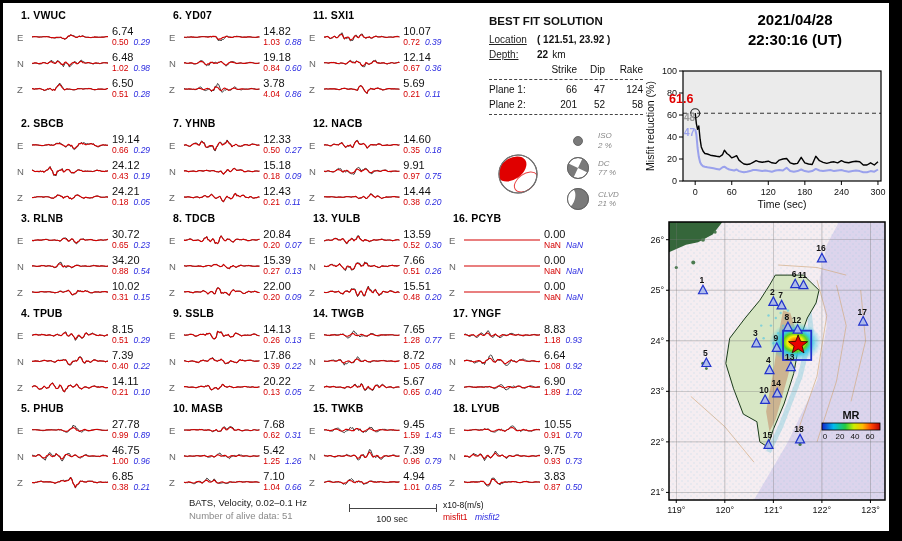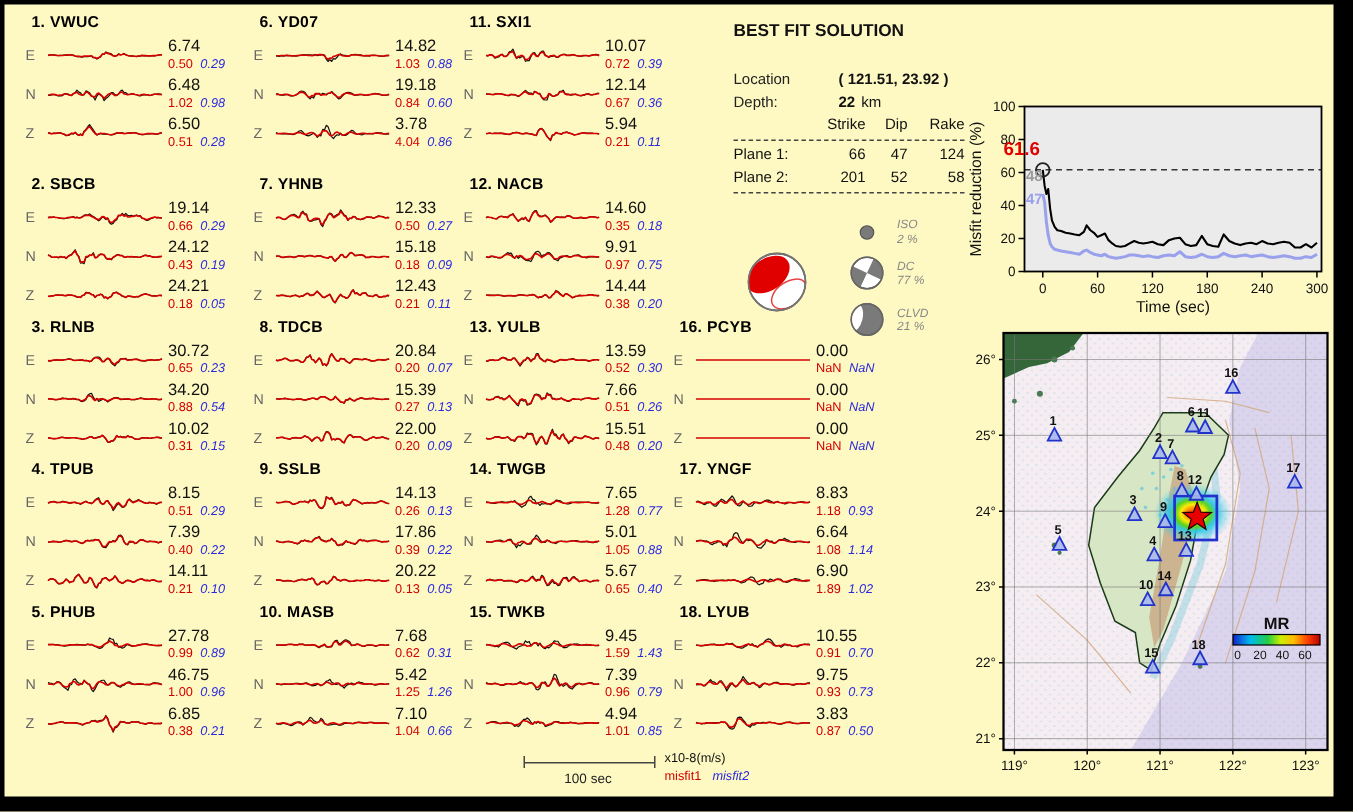--- a/index.html
+++ b/index.html
@@ -1,38 +1,38 @@
 <!DOCTYPE html>
 <html><head>
 <meta charset="utf-8">
 <style>
   html,body{margin:0;padding:0;}
   body{width:902px;height:541px;background:#000;position:relative;
        font-family:"Liberation Sans","DejaVu Sans",sans-serif;overflow:hidden;}
-  .page{position:absolute;left:3px;top:3px;width:886px;height:528px;background:#fef9c3;overflow:hidden;}
+  .page{position:absolute;left:3px;top:3px;width:886px;height:528px;background:#ffffff;overflow:hidden;}
 
   
   .stations{position:absolute;left:14px;top:4px;display:grid;
             grid-template-columns:152px 140px 140px 141px;
             grid-template-rows:108px 95px 95px 95px 95px;}
   .station{overflow:visible;}
   .st-name{font-weight:bold;font-size:10.5px;color:#000;margin:2px 0 3px 4px;letter-spacing:.2px;}
   .ch-row{display:flex;align-items:center;height:26px;}
   .ch-lab{width:13px;font-size:9.5px;color:#666;text-align:left;}
   .vals{width:46px;margin-left:2px;line-height:1.08;}
   .amp{font-size:11px;color:#111;}
   .mrow{font-size:8.5px;white-space:nowrap;}
   .m1{color:#d40000;}
   .m2{color:#2a2ae0;margin-left:5px;font-style:italic;}
 
   
   .solution{position:absolute;left:486px;top:12px;width:158px;color:#111;}
-  .sol-title{font-weight:bold;font-size:11.5px;margin-bottom:21px;}
+  .sol-title{font-weight:bold;font-size:11.5px;margin-bottom:7px;}
   .sol-line{display:flex;align-items:baseline;margin-bottom:4px;font-size:10px;}
-  .sol-lab{width:70px;color:#222;}
+  .sol-lab{width:48px;color:#222;text-decoration:underline;}
   .loc-val,.depth-val{font-weight:bold;}
   .depth-unit{margin-left:4px;}
   .mw-val{font-size:17px;font-weight:bold;margin-left:14px;}
   .sol-table{display:grid;grid-template-columns:50px 38px 28px 38px;font-size:10px;margin-top:2px;}
   .sol-table .hc{text-align:right;padding-bottom:2px;}
   .sol-table .rc{text-align:right;padding:2px 0;}
   .sol-table .lc{text-align:left;padding:2px 0;}
   .dashed{grid-column:1/5;border-top:1.3px dashed #444;margin:2px 0;}
   .balls{display:flex;margin-top:14px;font-style:italic;}
   .main-ball{margin-left:6px;margin-top:20px;}
@@ -453,21 +453,21 @@
             <div class="mrow"><span class="m1">0.67</span><span class="m2">0.36</span></div>
           </div>
         </div>
         <div class="ch-row">
           <span class="ch-lab">Z</span>
           <svg width="80" height="24" viewBox="0 0 80 24">
             <path d="M2.0 12.1 L3.2 12.0 L4.4 11.7 L5.6 12.0 L6.8 12.0 L8.0 11.8 L9.2 11.9 L10.4 11.9 L11.7 11.8 L12.9 11.9 L14.1 12.2 L15.3 12.3 L16.5 12.6 L17.7 12.6 L18.9 12.2 L20.1 11.6 L21.3 11.4 L22.5 11.3 L23.7 11.4 L24.9 11.8 L26.1 12.2 L27.3 12.1 L28.5 11.9 L29.7 11.8 L31.0 12.2 L32.2 12.3 L33.4 12.6 L34.6 13.0 L35.8 13.3 L37.0 10.2 L38.2 8.8 L39.4 8.5 L40.6 9.8 L41.8 11.8 L43.0 14.1 L44.2 15.4 L45.4 16.7 L46.6 13.2 L47.8 13.0 L49.0 11.4 L50.3 11.9 L51.5 12.0 L52.7 12.5 L53.9 11.4 L55.1 11.3 L56.3 11.0 L57.5 11.6 L58.7 12.0 L59.9 12.3 L61.1 13.0 L62.3 12.8 L63.5 12.5 L64.7 12.1 L65.9 11.9 L67.1 11.6 L68.3 11.5 L69.6 11.9 L70.8 11.8 L72.0 11.9 L73.2 11.8 L74.4 12.0 L75.6 12.0 L76.8 12.1 L78.0 12.3" stroke="#111111" stroke-width="0.8" fill="none" stroke-linejoin="round"></path>
             <path d="M2.0 12.0 L3.2 12.0 L4.4 11.7 L5.6 12.0 L6.8 12.0 L8.0 11.8 L9.2 11.9 L10.4 11.9 L11.7 11.8 L12.9 11.9 L14.1 12.1 L15.3 12.3 L16.5 12.5 L17.7 12.6 L18.9 12.2 L20.1 11.6 L21.3 11.5 L22.5 11.3 L23.7 11.5 L24.9 11.9 L26.1 12.2 L27.3 12.1 L28.5 11.9 L29.7 11.8 L31.0 12.2 L32.2 12.3 L33.4 12.6 L34.6 13.0 L35.8 13.3 L37.0 10.4 L38.2 9.1 L39.4 8.8 L40.6 10.0 L41.8 11.9 L43.0 14.0 L44.2 15.2 L45.4 16.2 L46.6 13.0 L47.8 12.7 L49.0 11.3 L50.3 11.9 L51.5 12.1 L52.7 12.5 L53.9 11.5 L55.1 11.4 L56.3 11.1 L57.5 11.6 L58.7 11.9 L59.9 12.3 L61.1 12.9 L62.3 12.8 L63.5 12.5 L64.7 12.1 L65.9 11.8 L67.1 11.6 L68.3 11.5 L69.6 11.9 L70.8 11.8 L72.0 11.9 L73.2 11.8 L74.4 12.0 L75.6 12.0 L76.8 12.0 L78.0 12.3" stroke="#d40000" stroke-width="1.1" fill="none" stroke-linejoin="round"></path>
           </svg>
           <div class="vals">
-            <div class="amp">5.94</div>
+            <div class="amp">5.69</div>
             <div class="mrow"><span class="m1">0.21</span><span class="m2">0.11</span></div>
           </div>
         </div>
       </div>
       <div class="station" style="grid-area: 2 / 3;">
         <div class="st-name">12. NACB</div>
         <div class="ch-row">
           <span class="ch-lab">E</span>
           <svg width="80" height="24" viewBox="0 0 80 24">
             <path d="M2.0 12.1 L3.2 11.7 L4.4 12.0 L5.6 12.0 L6.8 12.5 L8.0 12.8 L9.2 13.0 L10.4 11.9 L11.7 11.2 L12.9 11.2 L14.1 11.7 L15.3 11.5 L16.5 12.0 L17.7 10.7 L18.9 10.2 L20.1 9.4 L21.3 11.3 L22.5 13.1 L23.7 14.6 L24.9 13.7 L26.1 12.8 L27.3 13.4 L28.5 11.9 L29.7 13.9 L31.0 14.7 L32.2 11.6 L33.4 9.0 L34.6 7.5 L35.8 7.3 L37.0 10.0 L38.2 10.9 L39.4 11.2 L40.6 10.9 L41.8 10.4 L43.0 11.5 L44.2 12.8 L45.4 15.3 L46.6 14.3 L47.8 12.8 L49.0 11.8 L50.3 11.7 L51.5 11.9 L52.7 11.7 L53.9 11.8 L55.1 11.9 L56.3 10.9 L57.5 10.8 L58.7 11.1 L59.9 11.9 L61.1 12.6 L62.3 12.5 L63.5 12.4 L64.7 12.2 L65.9 11.9 L67.1 12.4 L68.3 12.4 L69.6 12.2 L70.8 11.9 L72.0 11.5 L73.2 11.5 L74.4 11.6 L75.6 11.7 L76.8 12.2 L78.0 11.8" stroke="#111111" stroke-width="0.8" fill="none" stroke-linejoin="round"></path>
@@ -550,21 +550,21 @@
             <div class="mrow"><span class="m1">1.28</span><span class="m2">0.77</span></div>
           </div>
         </div>
         <div class="ch-row">
           <span class="ch-lab">N</span>
           <svg width="80" height="24" viewBox="0 0 80 24">
             <path d="M2.0 12.2 L3.2 12.2 L4.4 12.4 L5.6 12.5 L6.8 12.2 L8.0 11.8 L9.2 11.3 L10.4 11.2 L11.7 11.0 L12.9 11.6 L14.1 12.0 L15.3 12.0 L16.5 11.0 L17.7 10.6 L18.9 10.6 L20.1 13.2 L21.3 14.1 L22.5 16.2 L23.7 14.2 L24.9 15.0 L26.1 13.6 L27.3 12.5 L28.5 13.0 L29.7 13.7 L31.0 13.7 L32.2 13.6 L33.4 11.0 L34.6 9.7 L35.8 7.7 L37.0 8.8 L38.2 10.7 L39.4 12.2 L40.6 12.4 L41.8 12.6 L43.0 11.1 L44.2 11.5 L45.4 12.4 L46.6 12.8 L47.8 13.0 L49.0 13.4 L50.3 12.4 L51.5 12.0 L52.7 11.8 L53.9 12.0 L55.1 11.9 L56.3 12.1 L57.5 11.9 L58.7 11.8 L59.9 11.5 L61.1 11.5 L62.3 11.4 L63.5 11.6 L64.7 12.0 L65.9 12.3 L67.1 12.2 L68.3 12.2 L69.6 11.9 L70.8 12.2 L72.0 12.5 L73.2 12.7 L74.4 12.7 L75.6 12.4 L76.8 12.2 L78.0 11.7" stroke="#111111" stroke-width="0.8" fill="none" stroke-linejoin="round"></path>
             <path d="M2.0 12.1 L3.2 12.2 L4.4 12.3 L5.6 12.3 L6.8 12.0 L8.0 11.7 L9.2 11.5 L10.4 11.7 L11.7 11.8 L12.9 12.2 L14.1 12.2 L15.3 11.8 L16.5 11.1 L17.7 11.0 L18.9 11.3 L20.1 13.0 L21.3 13.6 L22.5 14.2 L23.7 12.7 L24.9 12.5 L26.1 11.9 L27.3 12.0 L28.5 13.0 L29.7 13.7 L31.0 13.3 L32.2 12.6 L33.4 10.8 L34.6 10.2 L35.8 9.9 L37.0 11.0 L38.2 12.1 L39.4 12.6 L40.6 12.2 L41.8 11.9 L43.0 11.2 L44.2 11.6 L45.4 12.3 L46.6 12.7 L47.8 12.7 L49.0 12.6 L50.3 12.0 L51.5 11.8 L52.7 11.8 L53.9 12.0 L55.1 12.1 L56.3 12.2 L57.5 12.0 L58.7 11.8 L59.9 11.6 L61.1 11.7 L62.3 11.8 L63.5 12.0 L64.7 12.1 L65.9 12.2 L67.1 12.0 L68.3 12.0 L69.6 11.9 L70.8 12.1 L72.0 12.3 L73.2 12.4 L74.4 12.4 L75.6 12.1 L76.8 12.0 L78.0 11.8" stroke="#d40000" stroke-width="1.1" fill="none" stroke-linejoin="round"></path>
           </svg>
           <div class="vals">
-            <div class="amp">5.01</div>
+            <div class="amp">8.72</div>
             <div class="mrow"><span class="m1">1.05</span><span class="m2">0.88</span></div>
           </div>
         </div>
         <div class="ch-row">
           <span class="ch-lab">Z</span>
           <svg width="80" height="24" viewBox="0 0 80 24">
             <path d="M2.0 12.3 L3.2 11.7 L4.4 11.2 L5.6 11.4 L6.8 11.8 L8.0 12.0 L9.2 11.8 L10.4 11.5 L11.7 11.3 L12.9 11.7 L14.1 12.4 L15.3 12.2 L16.5 12.3 L17.7 12.2 L18.9 12.1 L20.1 12.7 L21.3 12.7 L22.5 13.5 L23.7 13.0 L24.9 11.8 L26.1 11.7 L27.3 11.9 L28.5 12.7 L29.7 12.2 L31.0 11.6 L32.2 9.8 L33.4 9.1 L34.6 10.7 L35.8 11.9 L37.0 11.1 L38.2 11.9 L39.4 8.5 L40.6 9.3 L41.8 12.7 L43.0 15.4 L44.2 15.2 L45.4 13.7 L46.6 12.2 L47.8 14.0 L49.0 13.9 L50.3 15.4 L51.5 15.2 L52.7 12.8 L53.9 10.4 L55.1 10.0 L56.3 9.9 L57.5 12.3 L58.7 11.7 L59.9 9.8 L61.1 9.3 L62.3 10.4 L63.5 11.3 L64.7 12.7 L65.9 12.5 L67.1 12.2 L68.3 12.0 L69.6 11.8 L70.8 12.6 L72.0 13.0 L73.2 12.7 L74.4 12.3 L75.6 12.1 L76.8 11.9 L78.0 12.2" stroke="#111111" stroke-width="0.8" fill="none" stroke-linejoin="round"></path>
             <path d="M2.0 12.2 L3.2 11.7 L4.4 11.4 L5.6 11.6 L6.8 12.0 L8.0 12.1 L9.2 11.9 L10.4 11.6 L11.7 11.5 L12.9 11.8 L14.1 12.3 L15.3 12.2 L16.5 12.1 L17.7 12.0 L18.9 12.0 L20.1 12.5 L21.3 12.6 L22.5 13.1 L23.7 12.5 L24.9 11.7 L26.1 11.7 L27.3 12.0 L28.5 12.7 L29.7 12.3 L31.0 11.6 L32.2 10.2 L33.4 9.9 L34.6 11.4 L35.8 12.4 L37.0 11.7 L38.2 11.6 L39.4 9.2 L40.6 10.0 L41.8 12.8 L43.0 14.8 L44.2 14.3 L45.4 12.7 L46.6 11.4 L47.8 13.0 L49.0 13.6 L50.3 14.8 L51.5 14.3 L52.7 12.1 L53.9 10.4 L55.1 10.5 L56.3 11.0 L57.5 12.6 L58.7 11.9 L59.9 10.3 L61.1 9.9 L62.3 10.9 L63.5 11.7 L64.7 12.7 L65.9 12.3 L67.1 12.0 L68.3 11.8 L69.6 11.9 L70.8 12.5 L72.0 12.8 L73.2 12.5 L74.4 12.1 L75.6 12.0 L76.8 11.9 L78.0 12.2" stroke="#d40000" stroke-width="1.1" fill="none" stroke-linejoin="round"></path>
           </svg>
           <div class="vals">
@@ -656,21 +656,21 @@
           </div>
         </div>
         <div class="ch-row">
           <span class="ch-lab">N</span>
           <svg width="80" height="24" viewBox="0 0 80 24">
             <path d="M2.0 11.8 L3.2 11.6 L4.4 11.2 L5.6 11.2 L6.8 11.4 L8.0 11.8 L9.2 11.6 L10.4 12.4 L11.7 13.7 L12.9 14.1 L14.1 13.2 L15.3 13.0 L16.5 12.2 L17.7 11.9 L18.9 12.3 L20.1 14.6 L21.3 13.8 L22.5 15.5 L23.7 12.4 L24.9 11.2 L26.1 10.7 L27.3 7.0 L28.5 6.1 L29.7 6.5 L31.0 9.8 L32.2 11.7 L33.4 13.3 L34.6 11.9 L35.8 10.5 L37.0 11.5 L38.2 10.9 L39.4 11.2 L40.6 12.2 L41.8 14.0 L43.0 15.8 L44.2 16.3 L45.4 16.4 L46.6 15.0 L47.8 13.7 L49.0 10.8 L50.3 11.8 L51.5 11.9 L52.7 11.7 L53.9 13.2 L55.1 13.0 L56.3 11.9 L57.5 10.7 L58.7 10.8 L59.9 10.5 L61.1 9.9 L62.3 10.8 L63.5 11.1 L64.7 11.8 L65.9 12.2 L67.1 12.5 L68.3 12.6 L69.6 12.0 L70.8 12.1 L72.0 12.0 L73.2 12.2 L74.4 12.6 L75.6 12.6 L76.8 12.8 L78.0 12.5" stroke="#111111" stroke-width="0.8" fill="none" stroke-linejoin="round"></path>
             <path d="M2.0 11.9 L3.2 11.6 L4.4 11.4 L5.6 11.5 L6.8 11.7 L8.0 12.1 L9.2 12.2 L10.4 12.5 L11.7 12.9 L12.9 12.7 L14.1 12.1 L15.3 11.9 L16.5 11.6 L17.7 11.9 L18.9 12.5 L20.1 13.8 L21.3 13.5 L22.5 13.8 L23.7 11.9 L24.9 10.9 L26.1 10.5 L27.3 9.2 L28.5 9.4 L29.7 10.4 L31.0 12.2 L32.2 13.0 L33.4 13.1 L34.6 11.7 L35.8 10.5 L37.0 10.6 L38.2 10.6 L39.4 11.5 L40.6 12.6 L41.8 13.9 L43.0 14.6 L44.2 14.3 L45.4 13.6 L46.6 12.5 L47.8 11.8 L49.0 10.8 L50.3 11.7 L51.5 12.3 L52.7 12.5 L53.9 13.1 L55.1 12.7 L56.3 11.9 L57.5 11.1 L58.7 11.1 L59.9 11.0 L61.1 11.1 L62.3 11.7 L63.5 12.0 L64.7 12.2 L65.9 12.3 L67.1 12.2 L68.3 12.0 L69.6 11.8 L70.8 11.8 L72.0 11.9 L73.2 12.2 L74.4 12.4 L75.6 12.5 L76.8 12.4 L78.0 12.2" stroke="#d40000" stroke-width="1.1" fill="none" stroke-linejoin="round"></path>
           </svg>
           <div class="vals">
             <div class="amp">6.64</div>
-            <div class="mrow"><span class="m1">1.08</span><span class="m2">1.14</span></div>
+            <div class="mrow"><span class="m1">1.08</span><span class="m2">0.92</span></div>
           </div>
         </div>
         <div class="ch-row">
           <span class="ch-lab">Z</span>
           <svg width="80" height="24" viewBox="0 0 80 24">
             <path d="M2.0 12.3 L3.2 12.1 L4.4 11.9 L5.6 11.6 L6.8 11.4 L8.0 11.4 L9.2 11.6 L10.4 11.8 L11.7 12.3 L12.9 12.3 L14.1 12.7 L15.3 12.3 L16.5 12.2 L17.7 12.0 L18.9 11.8 L20.1 11.7 L21.3 11.9 L22.5 11.9 L23.7 11.6 L24.9 12.1 L26.1 12.0 L27.3 11.4 L28.5 11.9 L29.7 12.2 L31.0 12.9 L32.2 13.7 L33.4 13.3 L34.6 13.0 L35.8 11.8 L37.0 10.7 L38.2 9.8 L39.4 9.7 L40.6 10.4 L41.8 12.3 L43.0 14.2 L44.2 14.9 L45.4 14.2 L46.6 13.9 L47.8 11.7 L49.0 11.9 L50.3 12.1 L51.5 11.0 L52.7 11.5 L53.9 12.4 L55.1 11.5 L56.3 11.1 L57.5 11.1 L58.7 11.2 L59.9 12.8 L61.1 12.7 L62.3 13.3 L63.5 13.0 L64.7 12.4 L65.9 11.7 L67.1 11.1 L68.3 10.7 L69.6 11.0 L70.8 11.3 L72.0 11.8 L73.2 12.3 L74.4 12.5 L75.6 12.4 L76.8 12.1 L78.0 12.0" stroke="#111111" stroke-width="0.8" fill="none" stroke-linejoin="round"></path>
             <path d="M2.0 12.2 L3.2 12.0 L4.4 11.9 L5.6 11.8 L6.8 11.8 L8.0 11.8 L9.2 12.0 L10.4 12.1 L11.7 12.2 L12.9 12.1 L14.1 12.1 L15.3 11.9 L16.5 11.9 L17.7 11.9 L18.9 12.0 L20.1 12.1 L21.3 12.2 L22.5 12.1 L23.7 11.8 L24.9 11.8 L26.1 11.7 L27.3 11.6 L28.5 12.0 L29.7 12.4 L31.0 12.7 L32.2 12.8 L33.4 12.4 L34.6 11.9 L35.8 11.3 L37.0 11.1 L38.2 11.3 L39.4 11.8 L40.6 12.4 L41.8 12.8 L43.0 12.8 L44.2 12.4 L45.4 11.8 L46.6 11.6 L47.8 11.5 L49.0 12.2 L50.3 12.8 L51.5 12.6 L52.7 12.3 L53.9 12.0 L55.1 11.3 L56.3 11.1 L57.5 11.3 L58.7 11.8 L59.9 12.6 L61.1 12.7 L62.3 12.7 L63.5 12.3 L64.7 11.9 L65.9 11.5 L67.1 11.5 L68.3 11.6 L69.6 11.9 L70.8 12.1 L72.0 12.2 L73.2 12.2 L74.4 12.1 L75.6 11.9 L76.8 11.8 L78.0 11.9" stroke="#d40000" stroke-width="1.1" fill="none" stroke-linejoin="round"></path>
           </svg>
           <div class="vals">
             <div class="amp">6.90</div>
@@ -804,20 +804,24 @@
           </span>
           <span class="comp-labels">
             <div>CLVD</div>
             <div>21 %</div>
           </span>
         </div>
       </div>
     </div>
   </div>
 
+  <div class="datetime">
+    <div>2021/04/28</div>
+    <div>22:30:16  (UT)</div>
+  </div>
 
   <div class="misfit-wrap">
     <svg id="misfit-svg" width="246" height="154" viewBox="0 0 246 154">
         <rect x="40" y="14" width="198" height="110" fill="#ebebeb"></rect>
         <line x1="36" y1="124" x2="40" y2="124" stroke="#000" stroke-width="1"></line>
         <text x="34" y="127" font-size="9" fill="#111" font-family="Liberation Sans, sans-serif" text-anchor="end">0</text>
         <line x1="36" y1="102" x2="40" y2="102" stroke="#000" stroke-width="1"></line>
         <text x="34" y="105" font-size="9" fill="#111" font-family="Liberation Sans, sans-serif" text-anchor="end">20</text>
         <line x1="36" y1="80" x2="40" y2="80" stroke="#000" stroke-width="1"></line>
         <text x="34" y="83" font-size="9" fill="#111" font-family="Liberation Sans, sans-serif" text-anchor="end">40</text>
@@ -990,20 +994,24 @@
         <text x="19" y="127.78181818181827" font-size="9" fill="#111" font-family="Liberation Sans, sans-serif" text-anchor="end">24°</text>
         <line x1="21" y1="175.3272727272728" x2="24" y2="175.3272727272728" stroke="#000" stroke-width="1"></line>
         <text x="19" y="178.3272727272728" font-size="9" fill="#111" font-family="Liberation Sans, sans-serif" text-anchor="end">23°</text>
         <line x1="21" y1="225.87272727272733" x2="24" y2="225.87272727272733" stroke="#000" stroke-width="1"></line>
         <text x="19" y="228.87272727272733" font-size="9" fill="#111" font-family="Liberation Sans, sans-serif" text-anchor="end">22°</text>
         <line x1="21" y1="276.4181818181819" x2="24" y2="276.4181818181819" stroke="#000" stroke-width="1"></line>
         <text x="19" y="279.4181818181819" font-size="9" fill="#111" font-family="Liberation Sans, sans-serif" text-anchor="end">21°</text>
       </svg>
   </div>
 
+  <div class="f-left">
+    <div class="l1">BATS, Velocity, 0.02–0.1 Hz</div>
+    <div class="l2">Number of alive data: 51</div>
+  </div>
   <div class="scalebar">
       <div class="scalebar-line"></div>
     </div>
   <div class="scalelabel">100 sec</div>
   <div class="units">
     <div class="u1">x10-8(m/s)</div>
     <div>
       <span class="m1">misfit1</span>
       <span class="m2">misfit2</span>
     </div>

